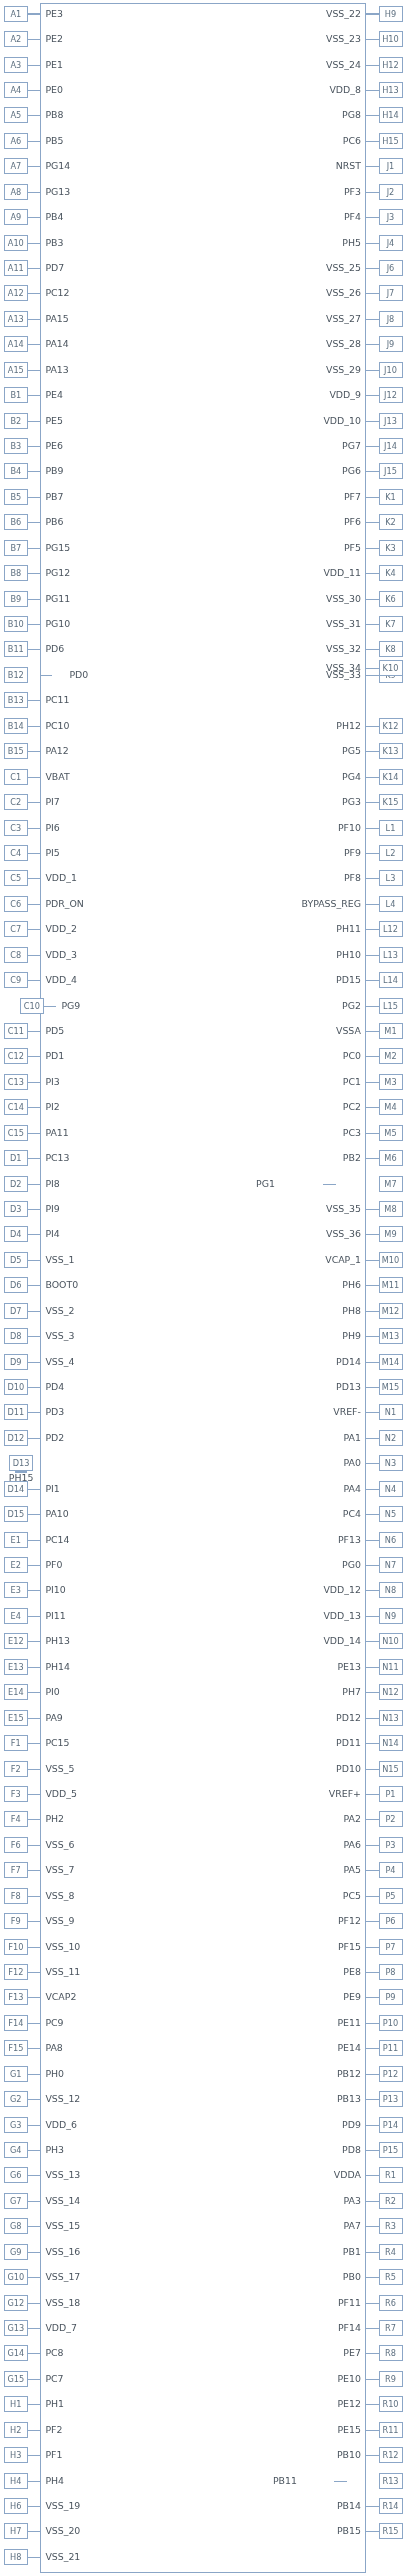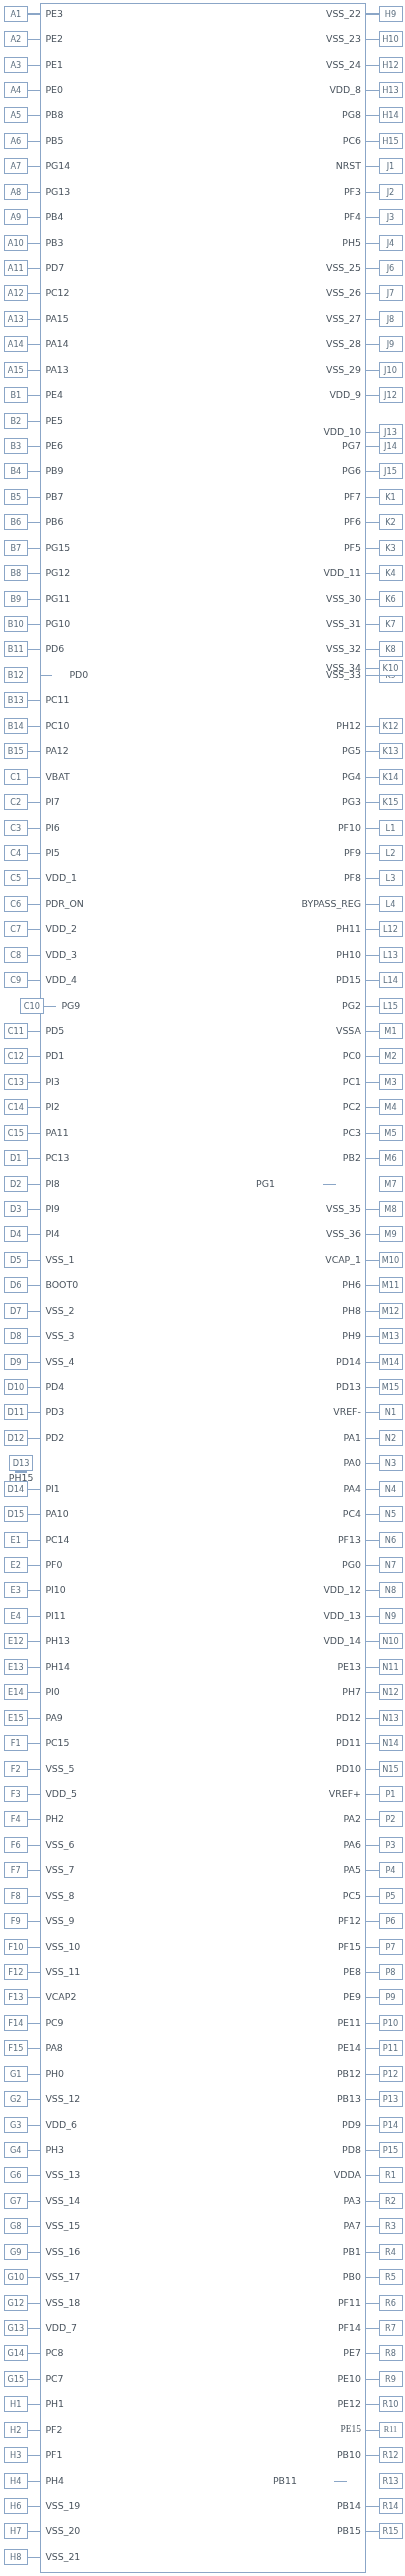--- a/index.html
+++ b/index.html
@@ -642,21 +642,21 @@
       <div class="pin-row right" style="top: 362px;">
         <span class="pin-name">VSS_29</span>
         <span class="pin-wire"></span>
         <span class="pin-num-box">J10</span>
       </div>
       <div class="pin-row right" style="top: 387px;">
         <span class="pin-name">VDD_9</span>
         <span class="pin-wire"></span>
         <span class="pin-num-box">J12</span>
       </div>
-      <div class="pin-row right" style="top: 424px; text-align: center;">
+      <div class="pin-row right" style="top: 413px; text-align: center;">
         <span class="pin-name">VDD_10</span>
         <span class="pin-wire"></span>
         <span class="pin-num-box">J13</span>
       </div>
       <div class="pin-row right" style="top: 438px;">
         <span class="pin-name">PG7</span>
         <span class="pin-wire"></span>
         <span class="pin-num-box">J14</span>
       </div>
       <div class="pin-row right" style="top: 463px;">
@@ -1037,21 +1037,21 @@
       <div class="pin-row right" style="top: 2371px;">
         <span class="pin-name">PE10</span>
         <span class="pin-wire"></span>
         <span class="pin-num-box">R9</span>
       </div>
       <div class="pin-row right" style="top: 2396px;">
         <span class="pin-name">PE12</span>
         <span class="pin-wire"></span>
         <span class="pin-num-box">R10</span>
       </div>
-      <div class="pin-row right" style="top: 2422px; font-family: Liberation Serif, serif;">
+      <div class="pin-row right" style="top: 2422px;">
         <span class="pin-name">PE15</span>
         <span class="pin-wire"></span>
         <span class="pin-num-box">R11</span>
       </div>
       <div class="pin-row right" style="top: 2447px;">
         <span class="pin-name">PB10</span>
         <span class="pin-wire"></span>
         <span class="pin-num-box">R12</span>
       </div>
       <div class="pin-row right" style="top: 2473px; gap: 32px;">

